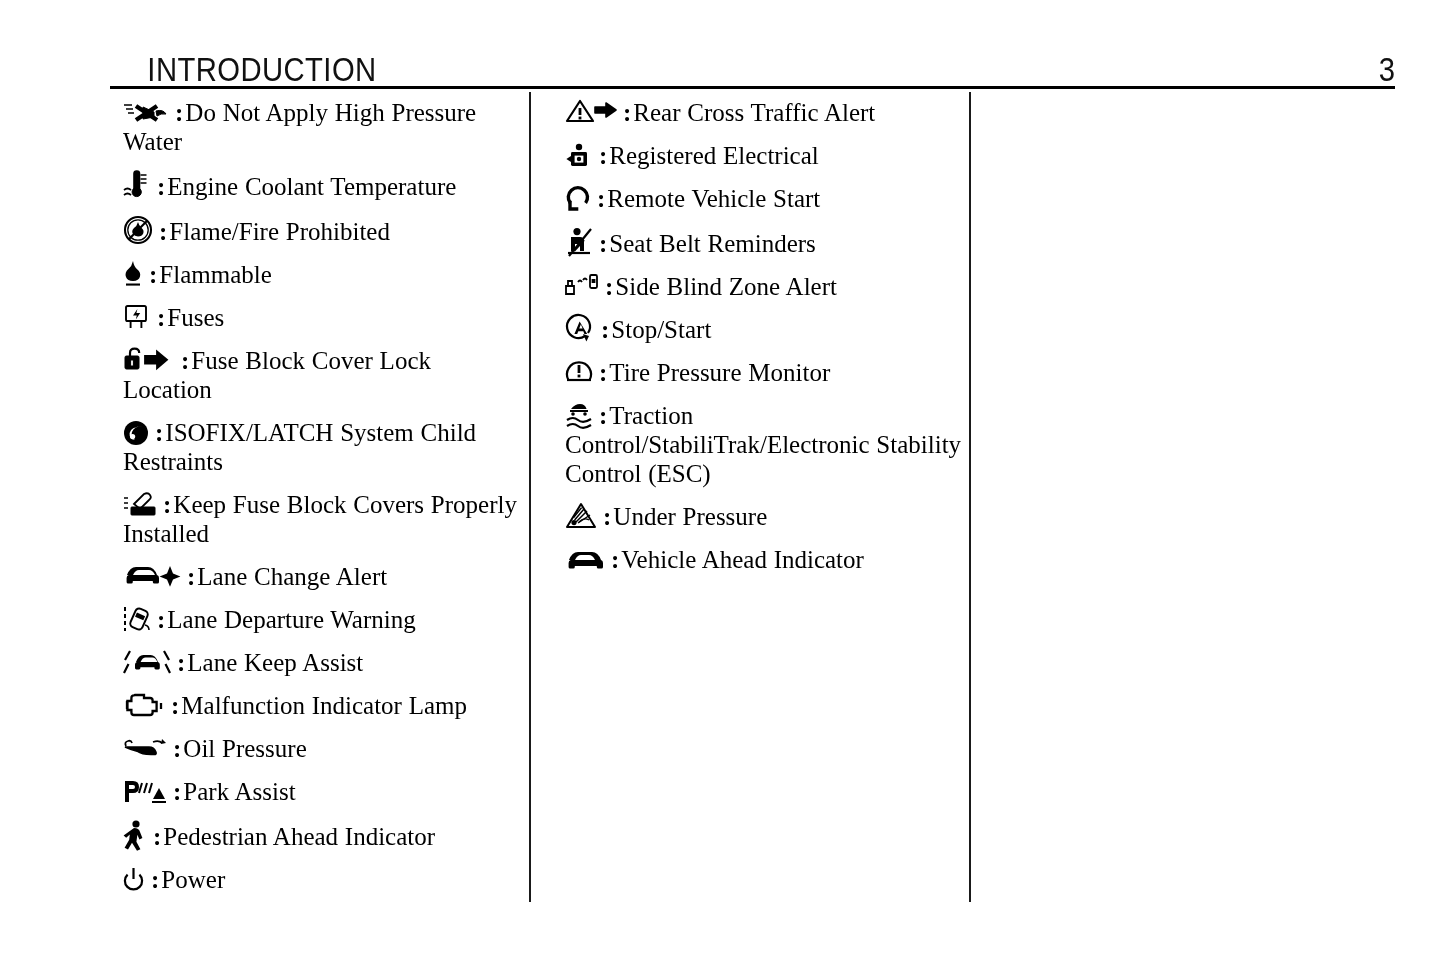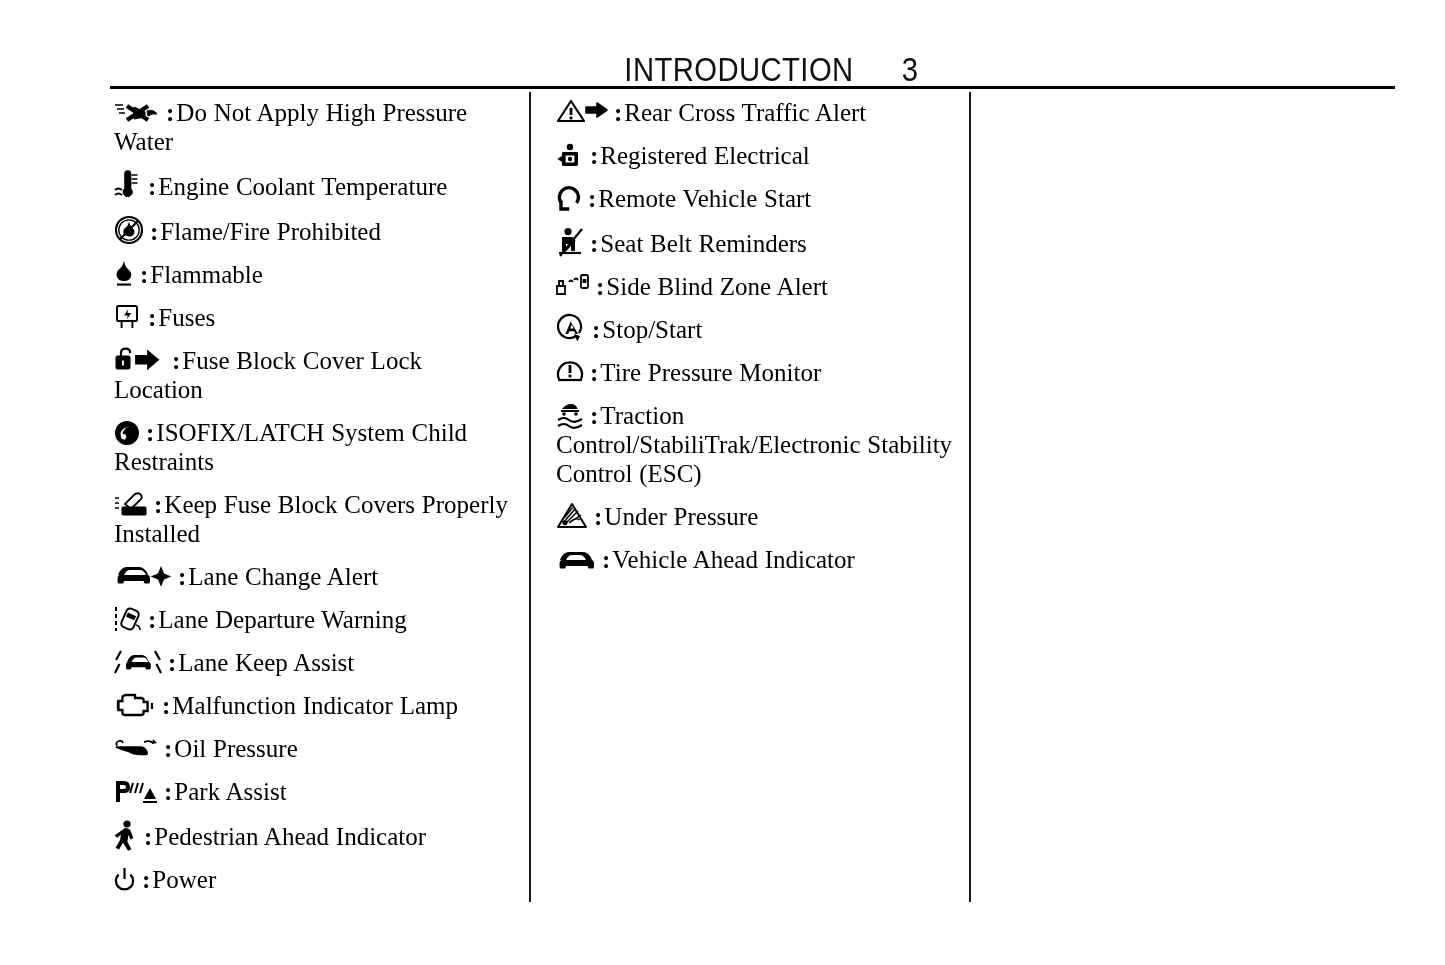--- a/index.html
+++ b/index.html
@@ -18,21 +18,21 @@
 
   
   .page-header {
     position: absolute;
     left: 110px;
     top: 40px;
     width: 1285px;
     height: 46px;
     display: flex;
     align-items: flex-end;
-    justify-content: center;
+    justify-content: space-between;
   }
   .header-title {
     font-family: "Liberation Sans", "DejaVu Sans", sans-serif;
     font-size: 34px;
     letter-spacing: 0.5px;
     color: #111111;
     transform: scaleX(0.86);
     transform-origin: right bottom;
     line-height: 1;
   }
@@ -61,21 +61,21 @@
     width: 2px;
     height: 810px;
     background: #1a1a1a;
   }
   .col-rule-1 { left: 529px; }
   .col-rule-2 { left: 969px; }
 
   
   .columns {
     position: absolute;
-    left: 3px;
+    left: 12px;
     top: 92px;
     width: 1292px;
     height: 815px;
     font-family: Liberation Serif, serif;
   }
   .column {
     position: absolute;
     top: 0;
   }
   .column-left  { left: 111px; width: 400px; }

